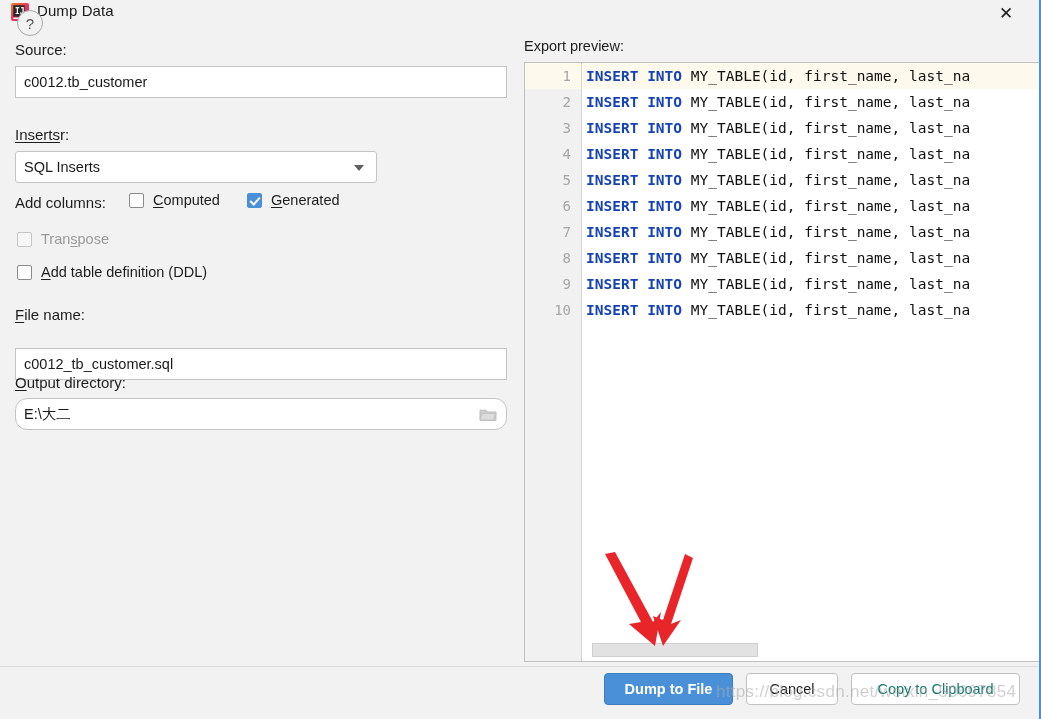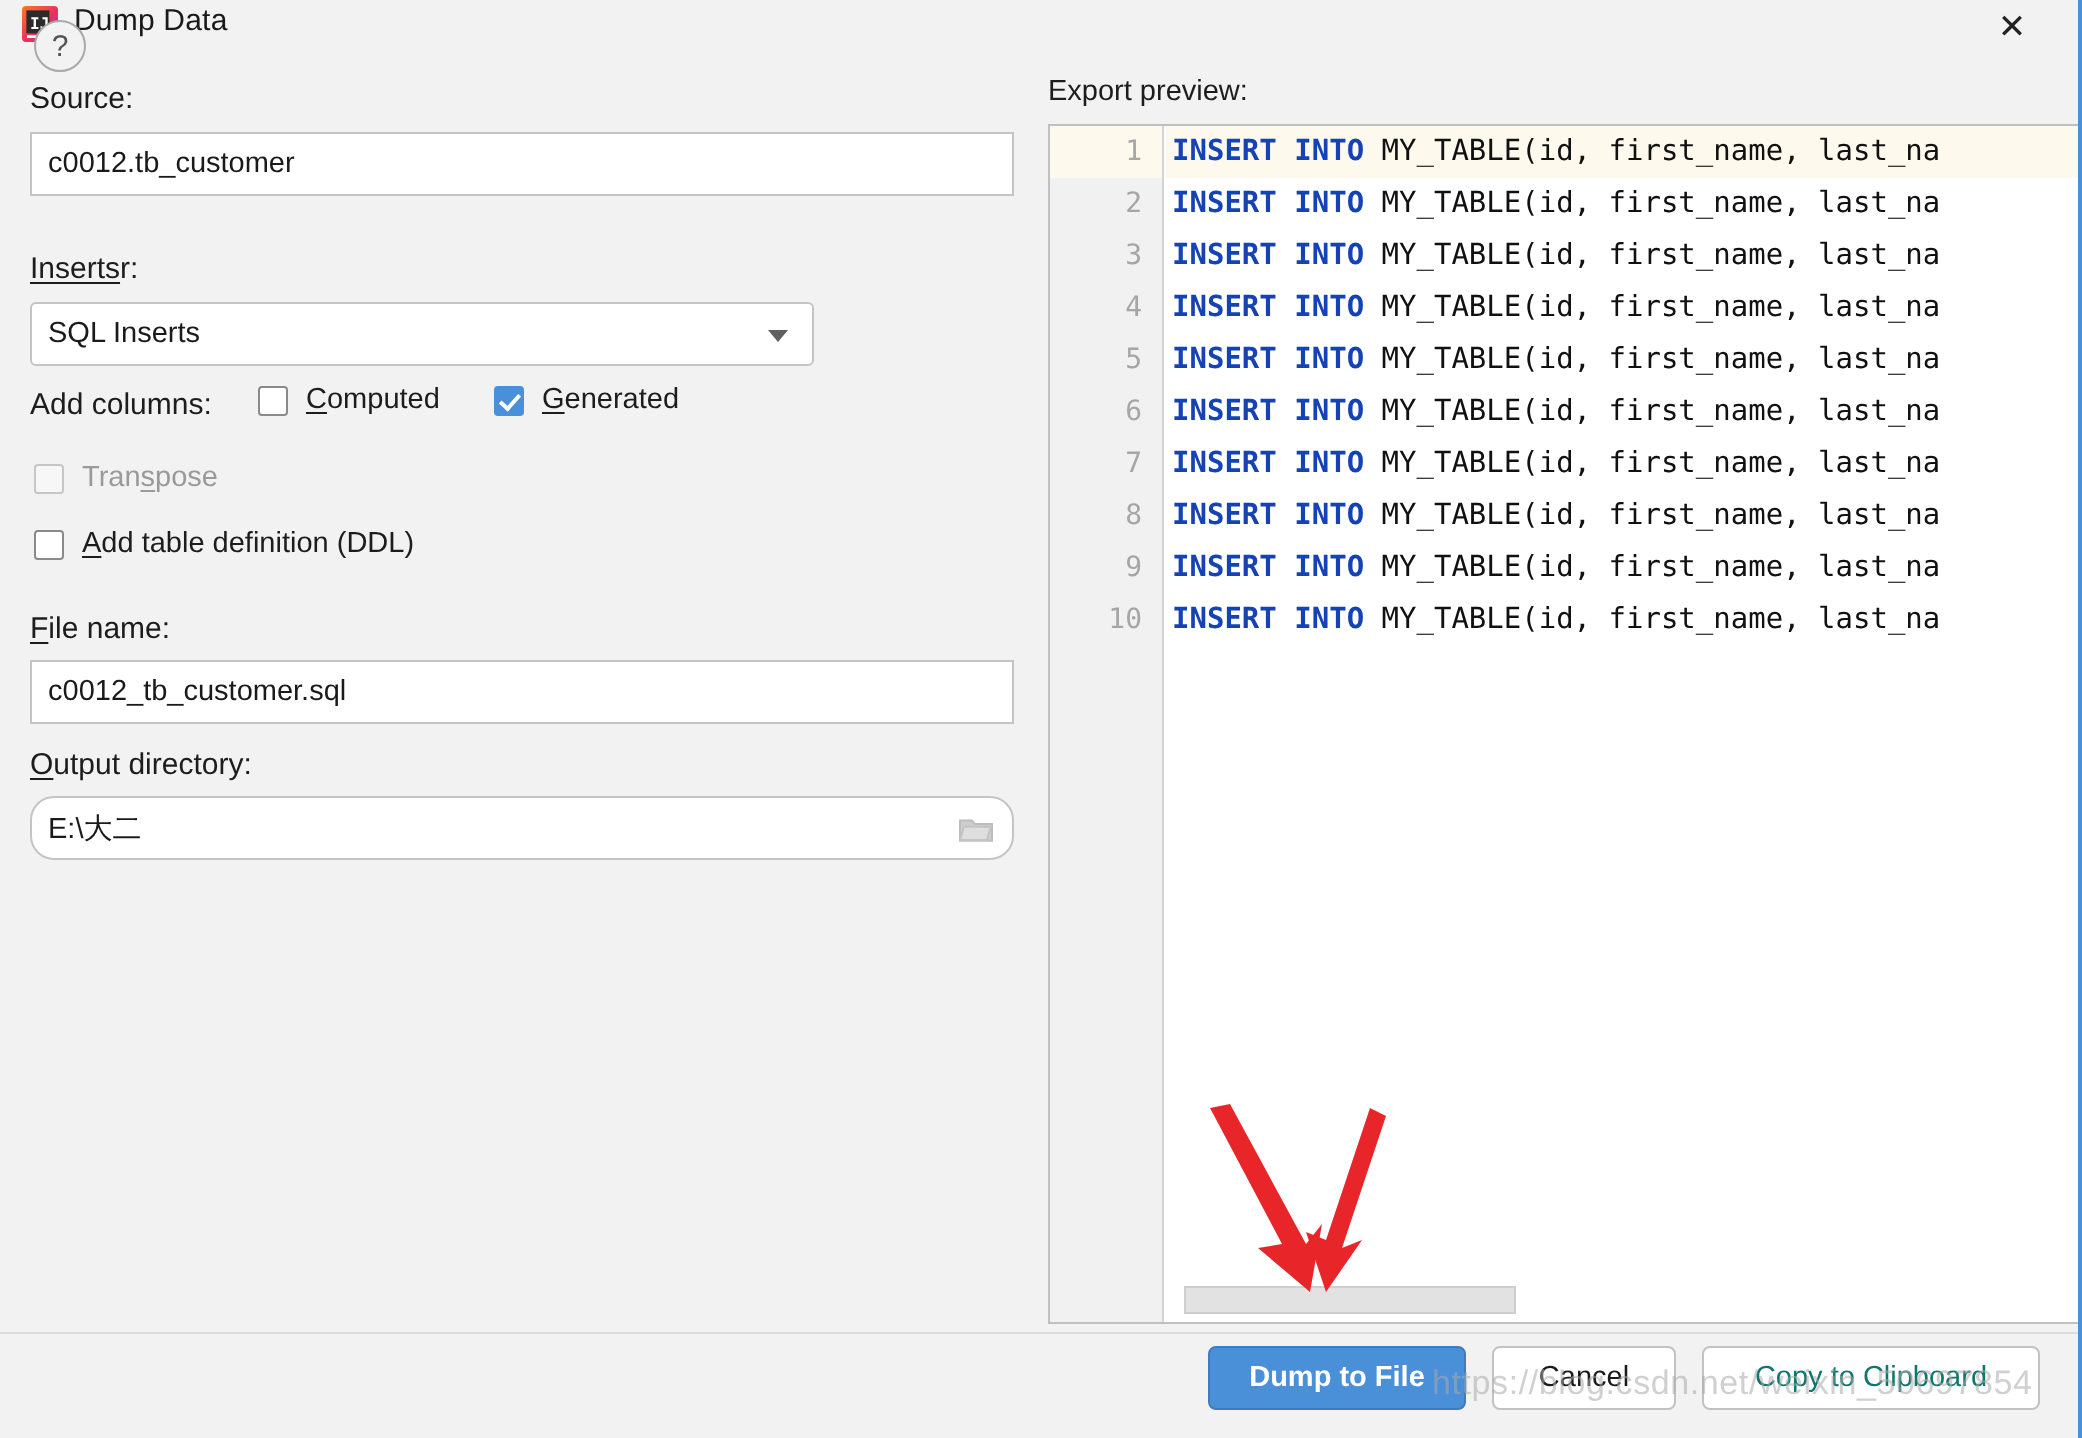--- a/index.html
+++ b/index.html
@@ -60,21 +60,21 @@
     border: 1px solid #c4c4c4;
     height: 32px;
     display: flex; align-items: center;
     padding: 0 8px;
     font-size: 14.5px; color: #1a1a1a;
   }
 
   .combo {
     position: absolute;
     left: 15px; top: 125px;
-    width: 392px; height: 32px;
+    width: 362px; height: 32px;
     background: #fff;
     border: 1px solid #c4c4c4;
     border-radius: 3px;
     display: flex; align-items: center;
     padding: 0 8px;
     font-size: 14.5px; color: #1a1a1a;
     cursor: default;
   }
   .combo .caret {
     position: absolute; right: 12px; top: 13px;
@@ -299,21 +299,21 @@
       <span class="cbox disabled"></span>
       <span class="cblabel disabled">Tran<span class="mn">s</span>pose</span>
     </div>
 
     <div class="cbrow" style="left:17px; top:238px;text-align:center;">
       <span class="cbox"></span>
       <span class="cblabel"><span class="mn">A</span>dd table definition (DDL)</span>
     </div>
 
     <span class="fld-label" style="left:15px; top:280px;"><span class="mn">F</span>ile name:</span>
-    <div class="textfield" style="left:15px; top:304px; width:492px;text-align:center;">c0012_tb_customer.sql</div>
+    <div class="textfield" style="left:15px; top:322px; width:492px;text-align:center;">c0012_tb_customer.sql</div>
 
     <span class="fld-label" style="left:15px; top:348px;"><span class="mn">O</span>utput directory:</span>
     <div class="textfield" style="left:15px; top:372px; width:492px; position:absolute;border-radius:12px;">
       <span>E:\大二</span>
       <span class="folder-icon">
         <svg width="18" height="15" viewBox="0 0 18 15">
           <path d="M1 3.2h6l1.4 1.8H17v8.4H1z" fill="#cdcdcd" stroke="#bdbdbd" stroke-width="1"></path>
           <path d="M3 6.4h13.4l-2 6.6H1z" fill="#dedede" stroke="#c4c4c4" stroke-width="1"></path>
         </svg>
       </span>

